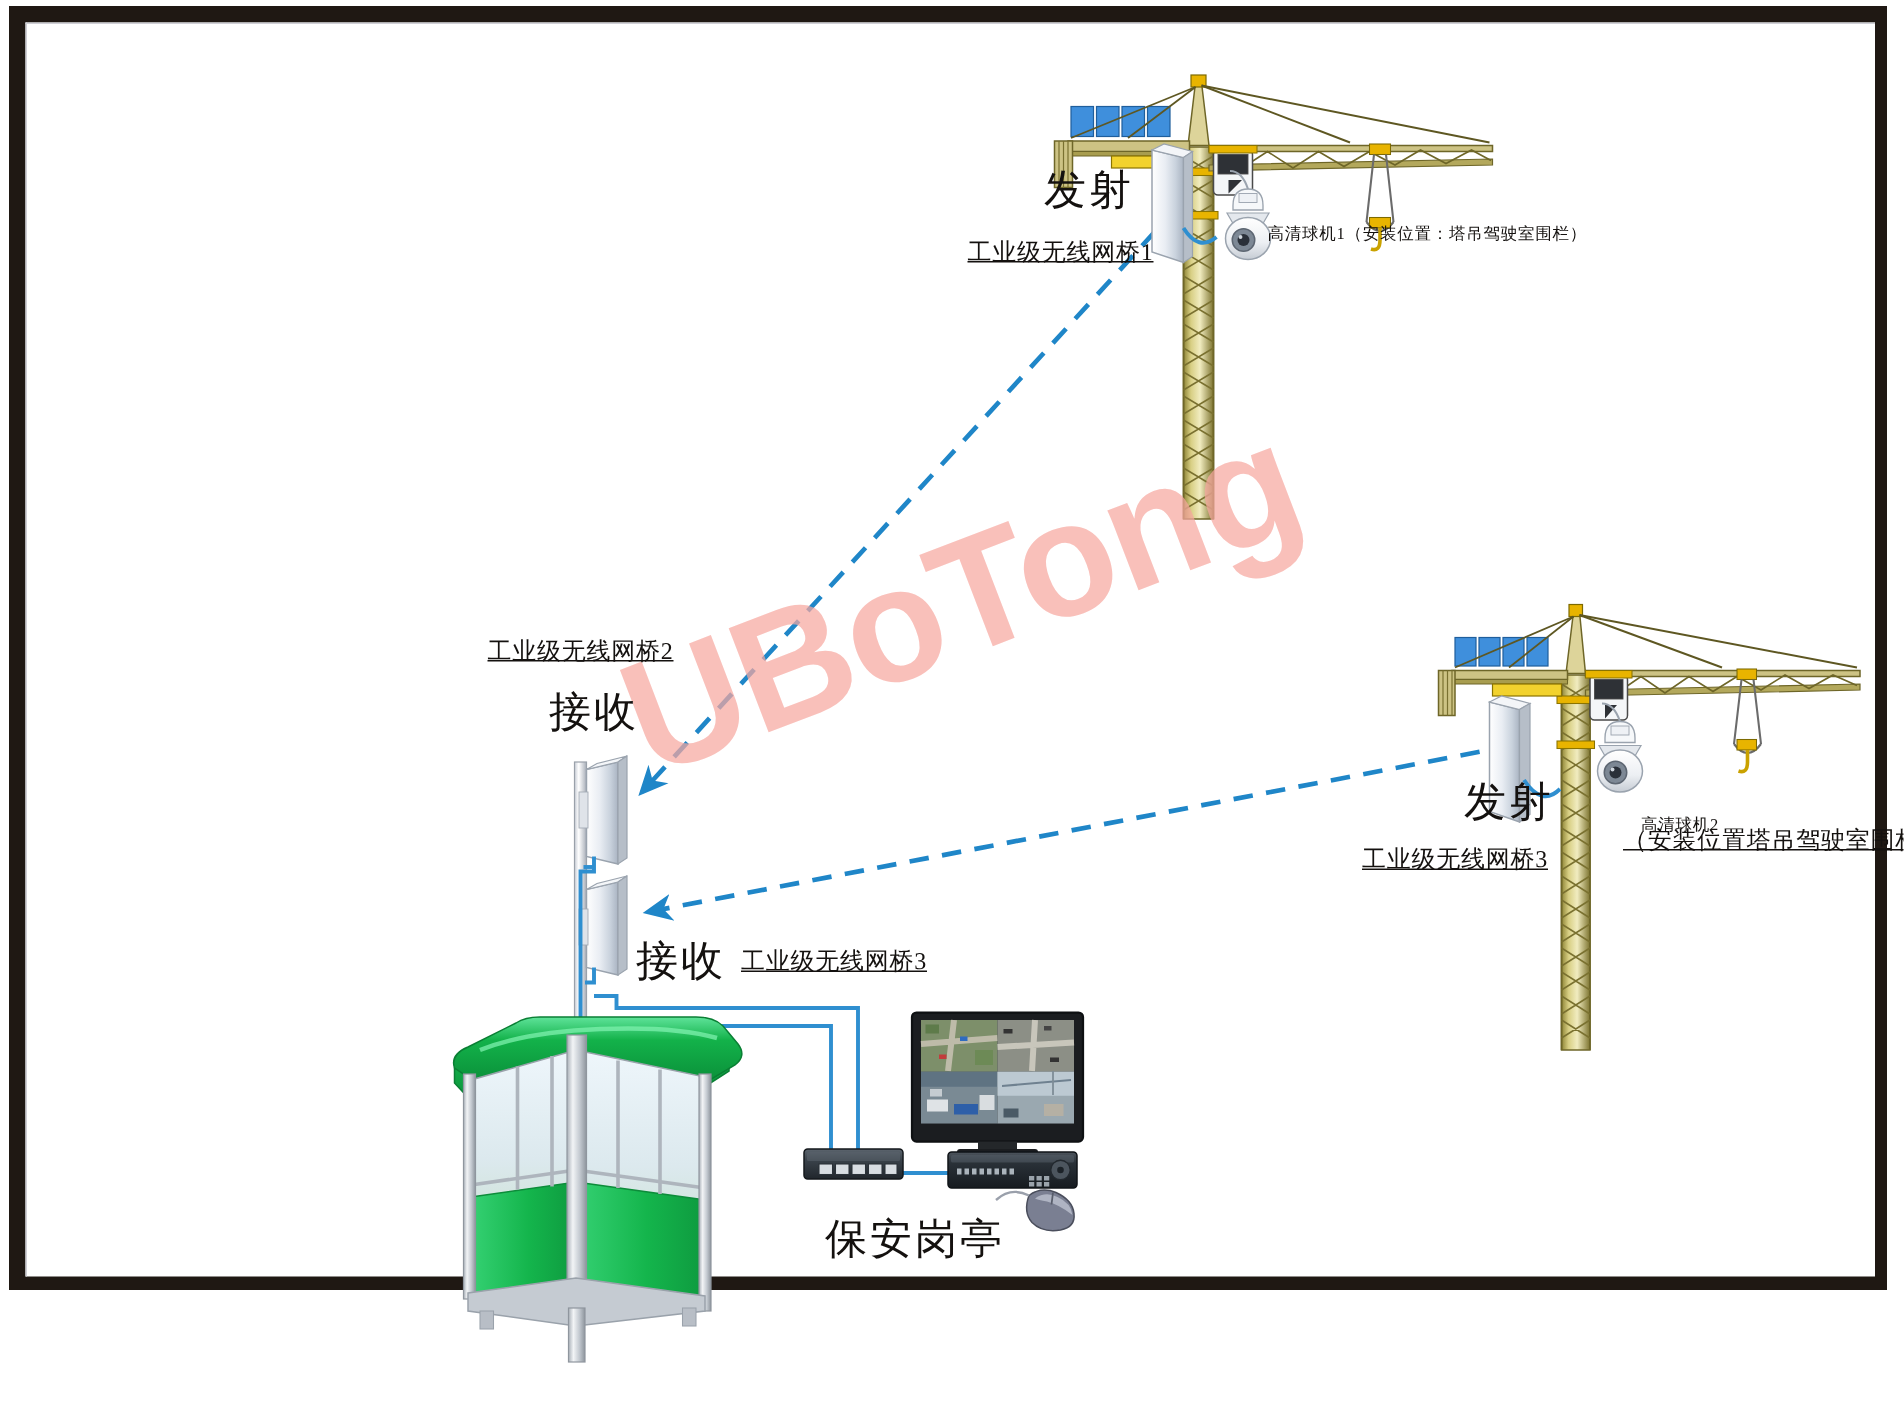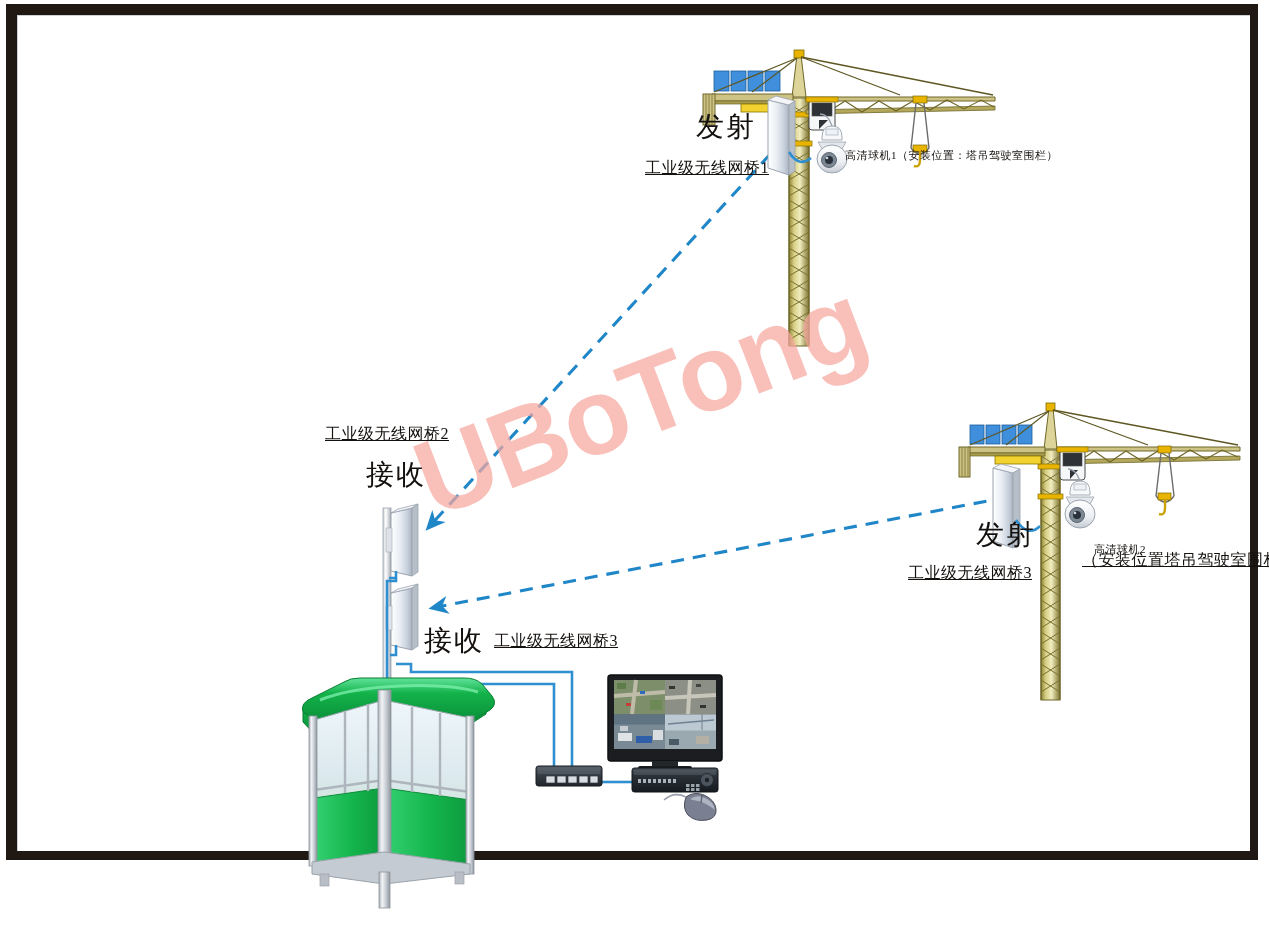--- a/index.html
+++ b/index.html
@@ -498,14 +498,15 @@
   <div class="lbl lbl-sm" style="left:494px;top:631px;">工业级无线网桥3</div>
 
   <div class="lbl lbl-big" style="left:976px;top:516px;">发射</div>
 
   <div class="lbl lbl-sm" style="left:908px;top:563px;">工业级无线网桥3</div>
 
   <div class="lbl lbl-md" style="left:1094px;top:511px;margin-top:31px;">高清球机2</div>
 
   <div class="lbl lbl-sm" style="left:1082px;top:550px;">（安装位置塔吊驾驶室围栏）</div>
 
+  <div class="lbl lbl-big" style="left:550px;top:807px;">保安岗亭</div>
 
 </div>
 
 </body></html>

